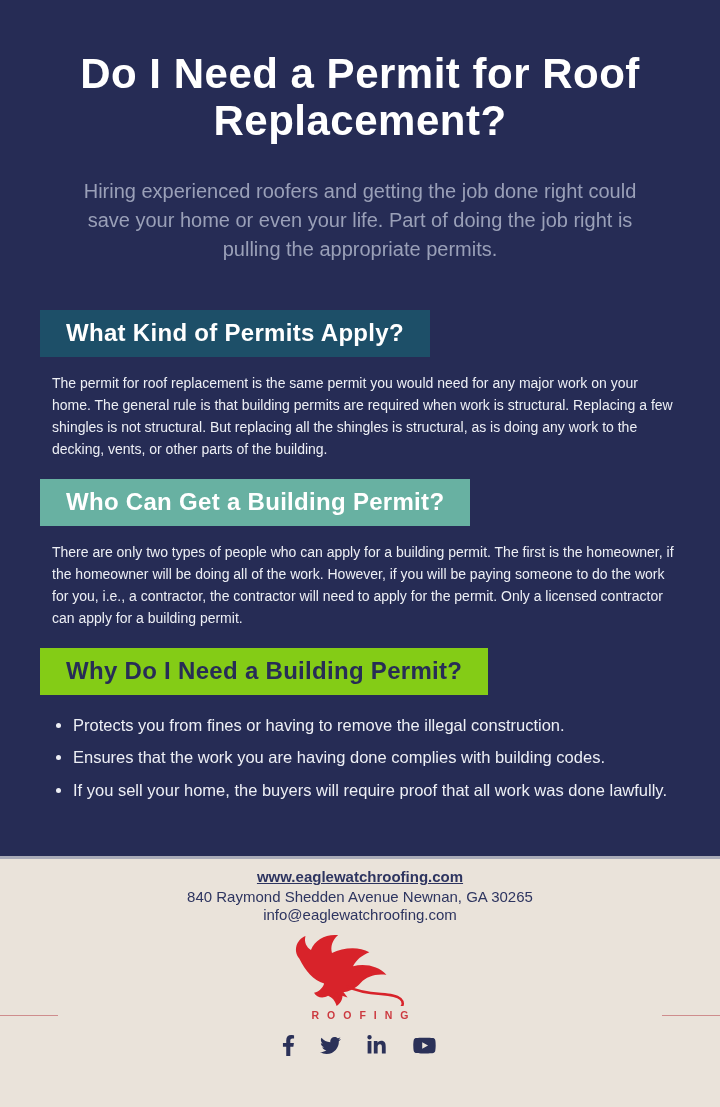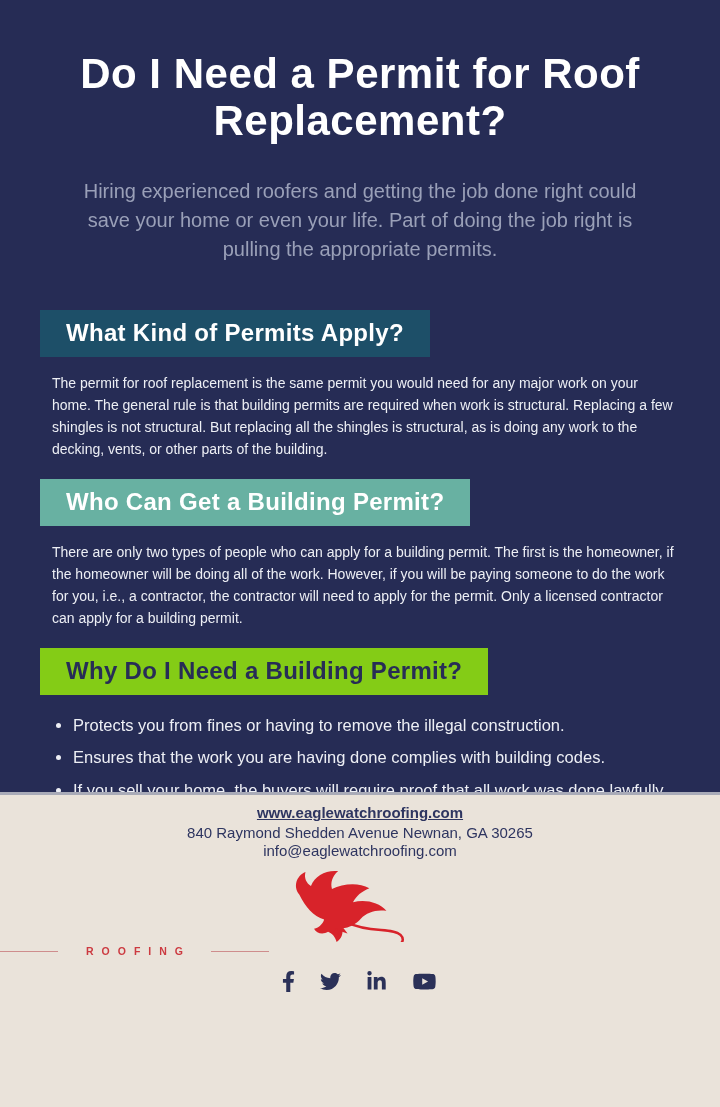--- a/index.html
+++ b/index.html
@@ -78,21 +78,21 @@
     width: 5px;
     height: 5px;
     border-radius: 50%;
     background: #edeff5;
     margin: 8px 12px 0 0;
   }
 
   
   .footer {
     flex: 0 0 auto;
-    height: 315px;
+    height: 251px;
     background: #eae3da;
     border-top: 3px solid #a9abb8;
     text-align: center;
     color: #2e3560;
     padding-top: 9px;
   }
   .contact { line-height: 1.18; font-size: 15px; }
   .website {
     display: inline-block;
     font-weight: 700;
@@ -108,21 +108,21 @@
   .logo svg { display: block; margin: 0 auto; }
   .logo-name {
     font-size: 26px;
     font-weight: 700;
     letter-spacing: 2.5px;
     margin-top: -2px;
   }
   .logo-sub {
     display: flex;
     align-items: center;
-    justify-content: flex-start;
+    justify-content: space-between;
     gap: 20px;
     margin-top: 3px;
   }
   .logo-sub .rule { width: 58px; height: 1px; background: #cf8d8d; }
   .logo-tagline {
     font-size: 10.5px;
     font-weight: 700;
     letter-spacing: 8px;
     text-indent: 8px;
     color: #cc3a40;

